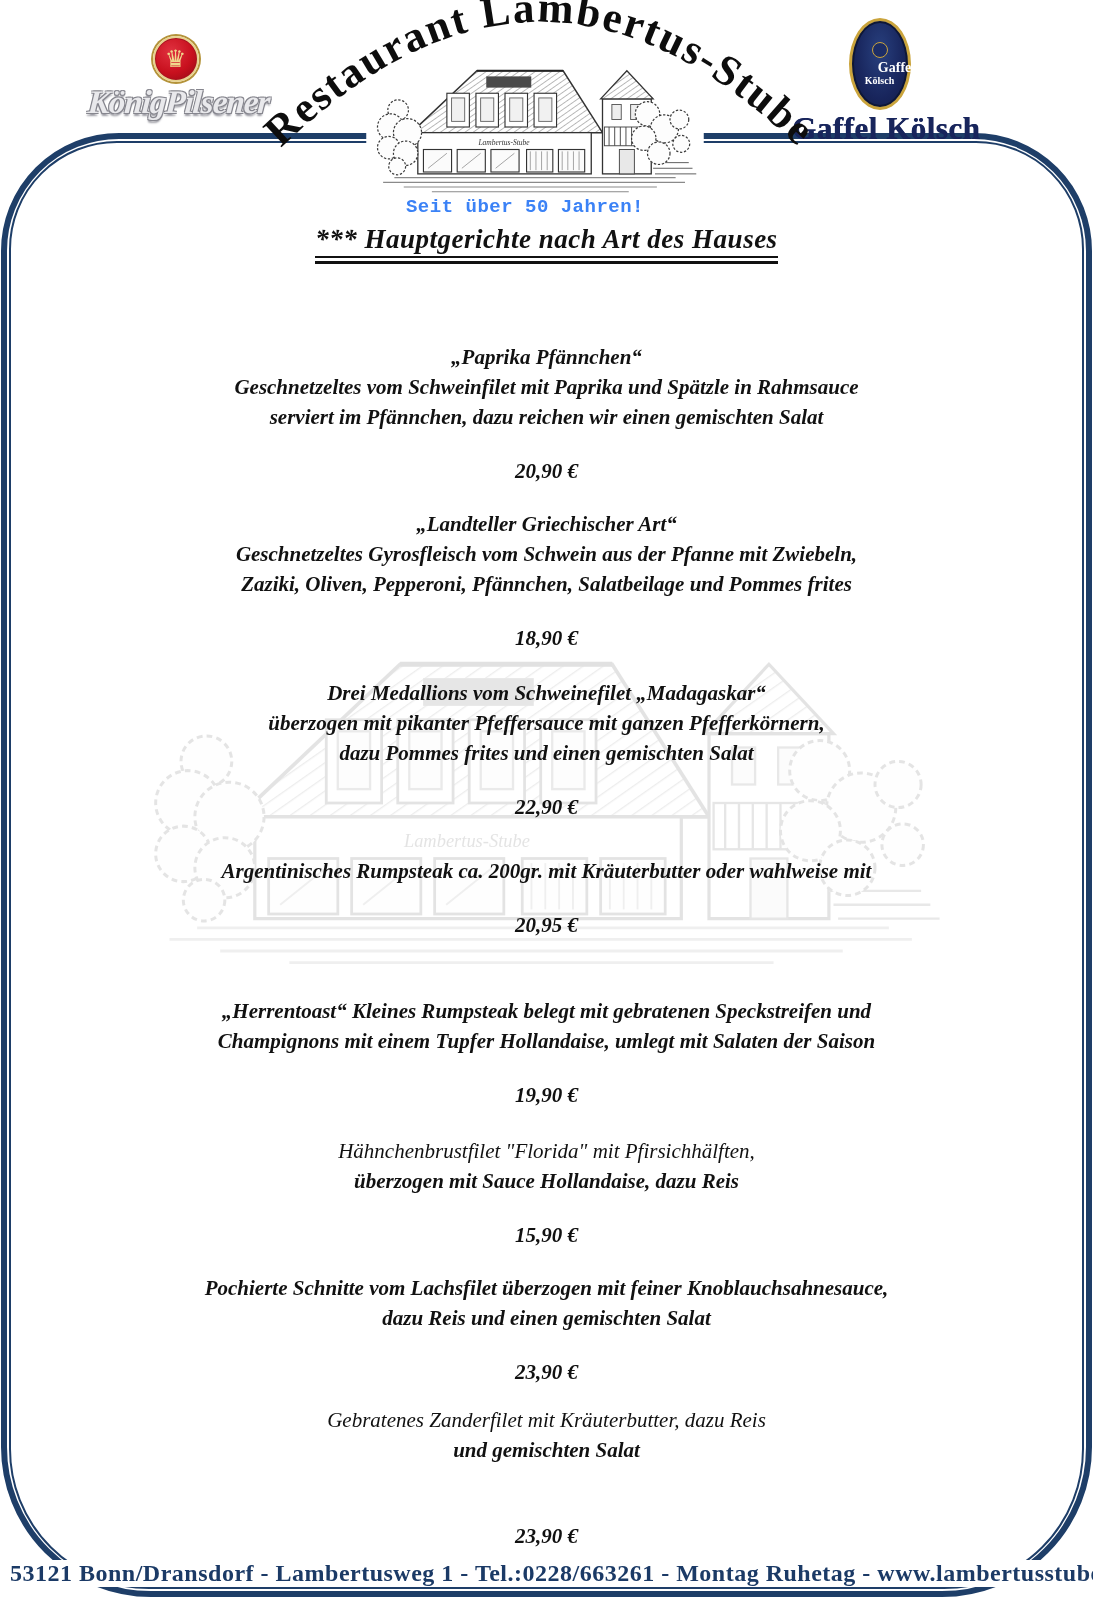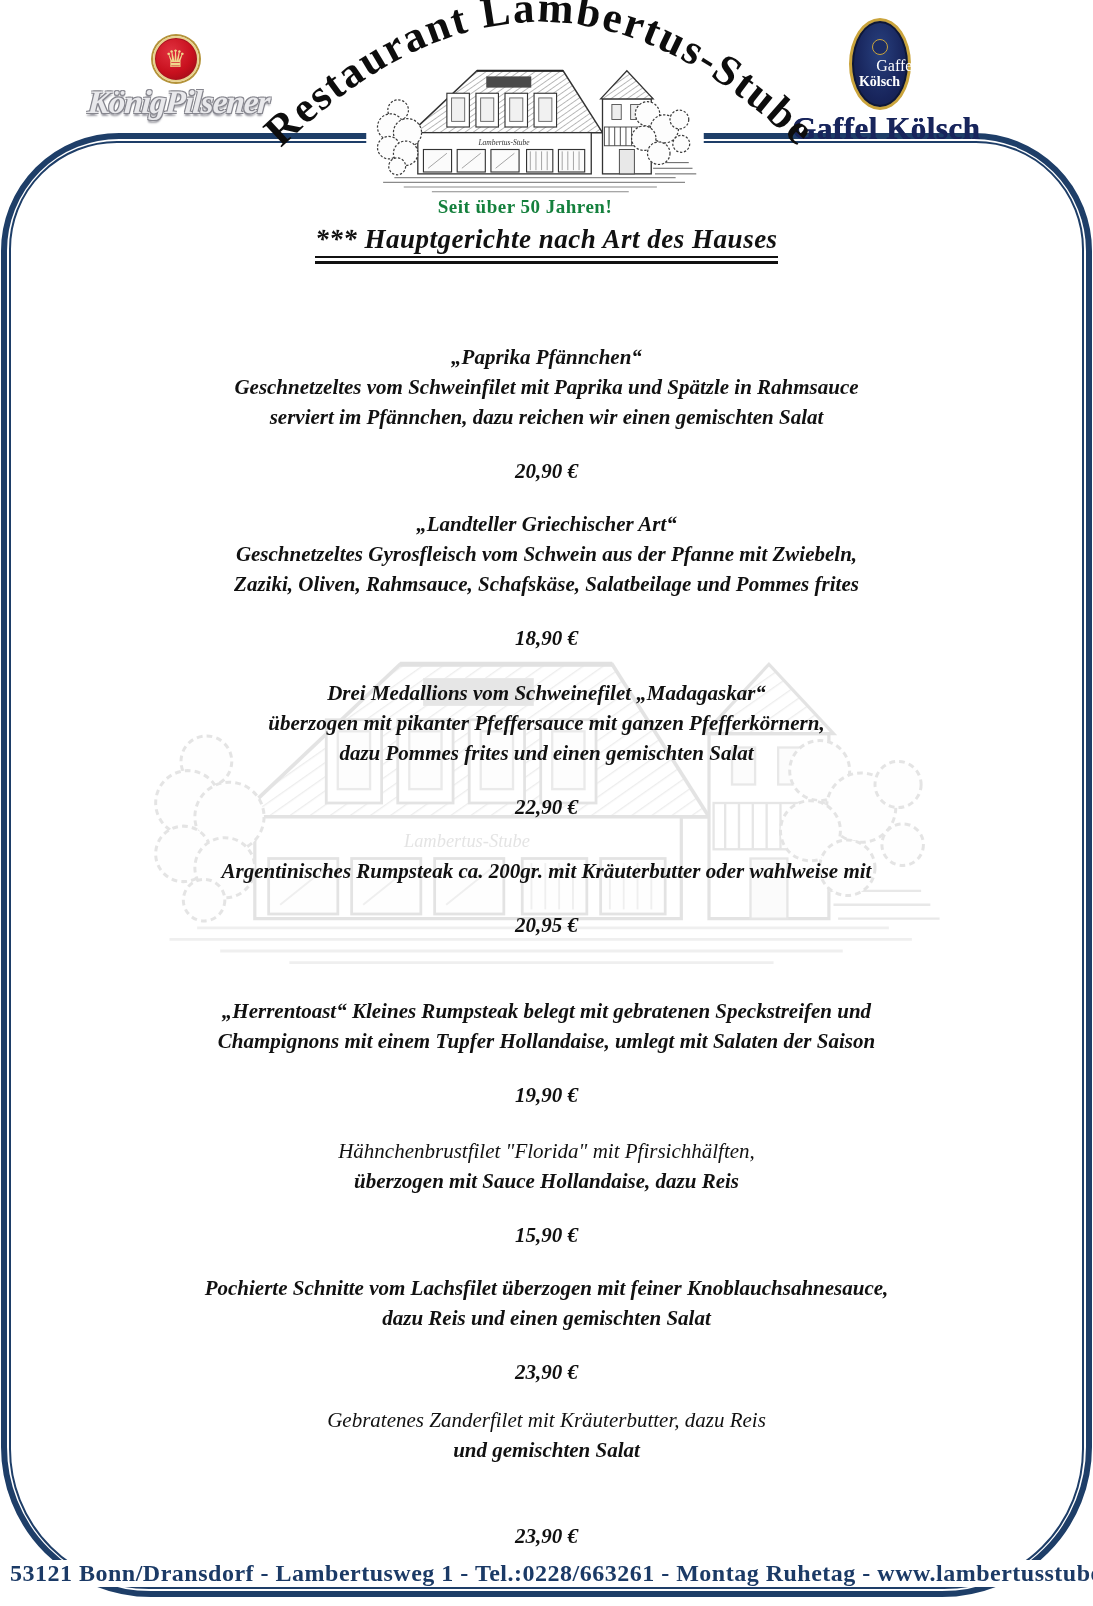--- a/index.html
+++ b/index.html
@@ -43,31 +43,31 @@
     width:56px;height:86px;margin:0 auto;border-radius:50%;
     background:radial-gradient(ellipse at 50% 35%, #28407e 0%, #18255c 60%, #101a40 100%);
     border:3px solid #caa43c;box-shadow:inset 0 0 0 2px #0e1736;
     display:flex;flex-direction:column;align-items:center;justify-content:center;
     color:#ffffff;position:relative;
   }
   .gaffel-badge .emblem{
     width:14px;height:14px;border-radius:50%;
     border:1px solid #caa43c;background:#1c2d66;margin-bottom:3px;
   }
-  .gaffel-badge .t1{font-weight:normal;font-size:16px;line-height:1.05;margin-left:34px;}
-  .gaffel-badge .t2{font-weight:bold;font-size:14px;line-height:1.05;}
+  .gaffel-badge .t1{font-weight:bold;font-size:14px;line-height:1.05;margin-left:34px;}
+  .gaffel-badge .t2{font-weight:bold;font-size:10px;line-height:1.05;}
   .gaffel-wordmark{
     margin-top:3px;font-weight:bold;font-size:31px;line-height:1;color:#18255c;
     letter-spacing:0.5px;white-space:nowrap;
     text-shadow:0.6px 0 0 #18255c;
   }
   .archouse{position:absolute;left:255px;top:0;width:570px;height:228px;}
   .tagline{
     position:absolute;left:255px;top:196px;width:540px;text-align:center;
-    font-family:Liberation Serif, serif;font-size:19px;font-weight:bold;color:#15803d;
+    font-family:Liberation Mono, monospace;font-size:19px;font-weight:bold;color:#3b82f6;
     letter-spacing:0.5px;
   }
   
   .page-title{position:absolute;left:0;right:0;top:224px;text-align:center;}
   .page-title .u-outer{display:inline-block;border-bottom:3px solid #111;padding-bottom:3px;}
   .page-title .u-inner{display:inline-block;border-bottom:2px solid #111;padding-bottom:1px;}
   .page-title .txt{
     font-weight:bold;font-style:italic;font-size:27px;letter-spacing:0.5px;
   }
   
@@ -225,21 +225,21 @@
 <div class="item" style="top:342px">
   <div class="line">„Paprika Pfännchen“</div>
   <div class="line">Geschnetzeltes vom Schweinfilet mit Paprika und Spätzle in Rahmsauce</div>
   <div class="line">serviert im Pfännchen, dazu reichen wir einen gemischten Salat</div>
   <div class="price">20,90 €</div>
 </div>
 
 <div class="item" style="top:509px">
   <div class="line">„Landteller Griechischer Art“</div>
   <div class="line">Geschnetzeltes Gyrosfleisch vom Schwein aus der Pfanne mit Zwiebeln,</div>
-  <div class="line">Zaziki, Oliven, Rahmsauce, Schafskäse, Salatbeilage und Pommes frites</div>
+  <div class="line">Zaziki, Oliven, Pepperoni, Pfännchen, Salatbeilage und Pommes frites</div>
   <div class="price">18,90 €</div>
 </div>
 
 <div class="item" style="top:678px">
   <div class="line">Drei Medallions vom Schweinefilet „Madagaskar“</div>
   <div class="line">überzogen mit pikanter Pfeffersauce mit ganzen Pfefferkörnern,</div>
   <div class="line">dazu Pommes frites und einen gemischten Salat</div>
   <div class="price">22,90 €</div>
 </div>
 

